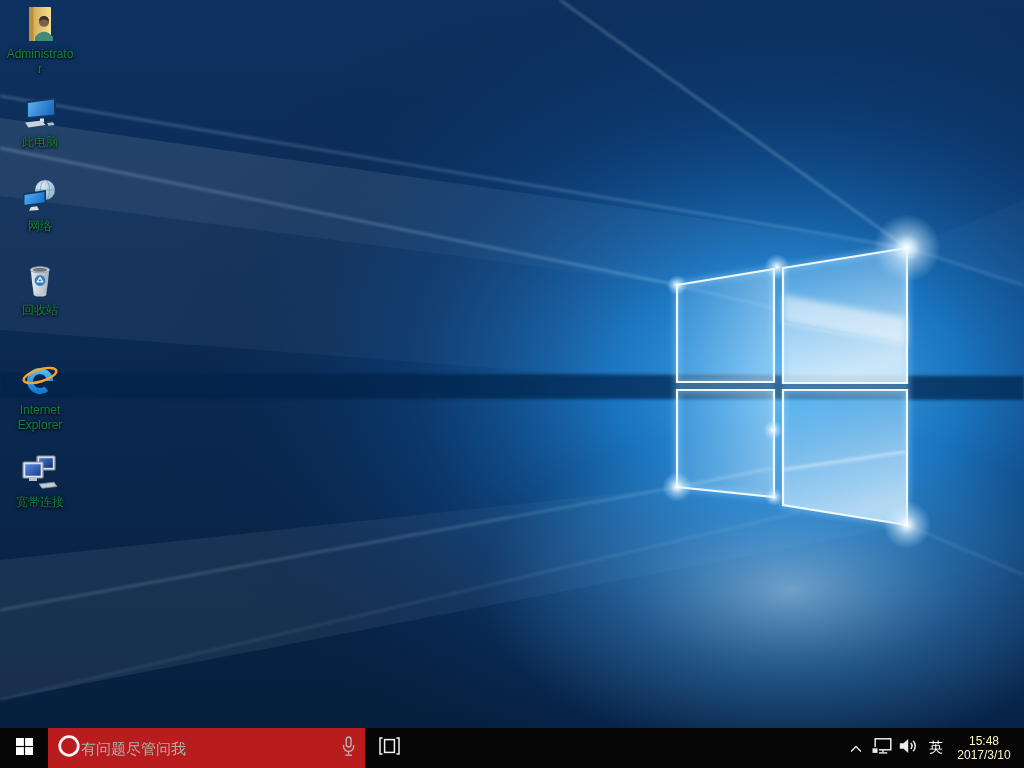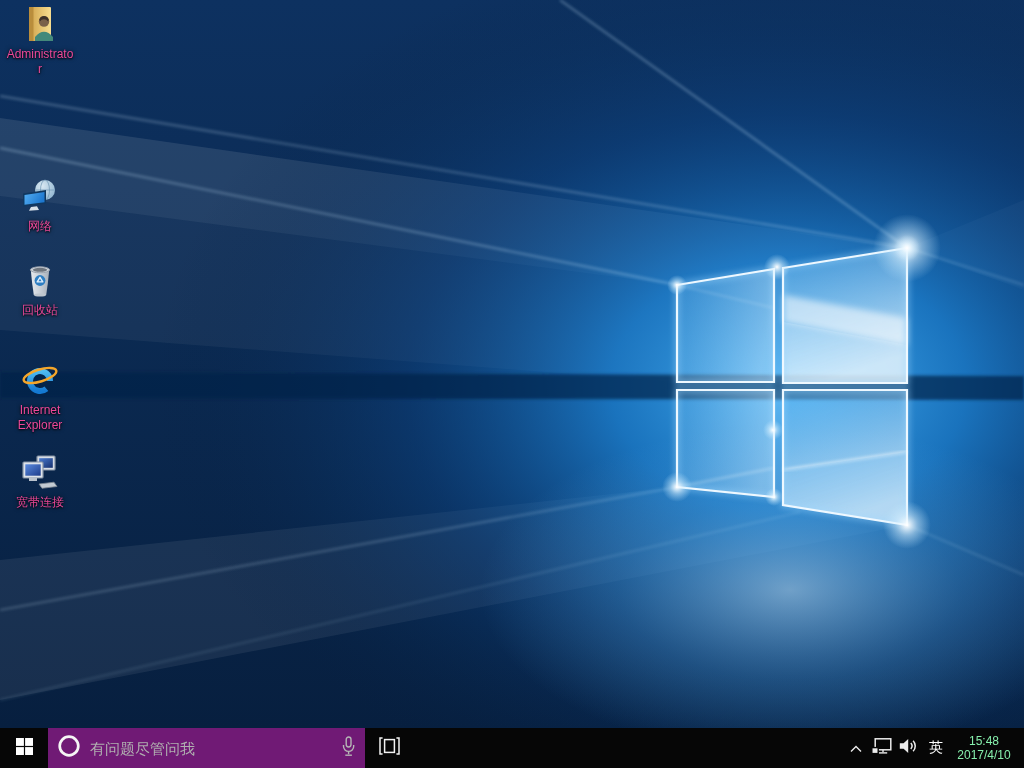--- a/index.html
+++ b/index.html
@@ -8,43 +8,43 @@
   .screen { position:relative; width:1024px; height:768px; }
 
   
   .desktop { position:absolute; left:0; top:0; width:1024px; height:728px; overflow:hidden; }
   .wallpaper { position:absolute; left:0; top:0; width:1024px; height:728px; display:block; }
 
   
   .desktop-icon { position:absolute; left:2px; width:76px; text-align:center; cursor:default; }
   .desktop-icon .glyph { width:44px; height:42px; margin:0 auto; }
   .desktop-icon .glyph svg { display:block; margin:0 auto; }
-  .icon-label { max-width:68px; margin:1px auto 0; color:#ec4899; font-size:12px; line-height:15px;
+  .icon-label { max-width:68px; margin:1px auto 0; color:#15803d; font-size:12px; line-height:15px;
                 overflow-wrap:break-word; word-wrap:break-word;
                 text-shadow:0 1px 2px rgba(0,0,0,.95), 0 0 4px rgba(0,0,0,.8); }
 
   
   .taskbar { position:absolute; left:0; bottom:0; width:1024px; height:40px; background:#060606;
              display:flex; align-items:stretch; z-index:10; }
   .tb-btn { display:flex; align-items:center; justify-content:center; }
   .start-button { width:48px; }
-  .search-box { width:317px; background:#701a75; display:flex; align-items:center;
-                padding:0 9px; gap:9px; }
+  .search-box { width:317px; background:#b91c1c; display:flex; align-items:center;
+                padding:0 9px; }
   .search-box input { flex:1; min-width:0; background:transparent; border:none; outline:none;
                       color:#e6e6e6; font-size:15px; font-family:"Liberation Sans","DejaVu Sans",sans-serif; }
   .search-box input::placeholder { color:#b0b0b0; opacity:1; }
   .taskview-button { width:48px; }
   .tray { margin-left:auto; display:flex; align-items:stretch; }
   .tray-btn { display:flex; align-items:center; justify-content:center; }
   .tray-chevron { width:24px; }
   .tray-network { width:27px; }
   .tray-volume  { width:27px; }
   .tray-lang { width:28px; color:#fff; font-size:14px; }
   .tray-clock { width:74px; padding-right:6px; display:flex; flex-direction:column;
-                align-items:center; justify-content:center; color:#86efac; font-size:12px; line-height:14px; }
+                align-items:center; justify-content:center; color:#fef9c3; font-size:12px; line-height:14px; }
 </style>
 </head>
 <body>
 
 <div class="screen">
 
   <div class="desktop">
 
     <svg class="wallpaper" viewBox="0 0 1024 728" preserveAspectRatio="none">
       <defs>
@@ -157,20 +157,38 @@
           <rect x="11" y="3" width="22" height="34" rx="1" fill="url(#fold)"></rect>
           <rect x="11" y="3" width="4.5" height="34" fill="#b98d3c"></rect>
           <circle cx="26" cy="17.5" r="5.2" fill="#7a6049"></circle>
           <path d="M21.2,16 a4.9,4.9 0 0 1 9.6,0 l-1,1.2 a4,3 0 0 0 -7.6,0 z" fill="#3c3029"></path>
           <path d="M17,33 q9,-10.5 18,0 l0,4 h-18 z" fill="#43897b"></path>
         </svg>
       </div>
       <div class="icon-label">Administrator</div>
     </div>
 
+    <div class="desktop-icon" style="top:92px">
+      <div class="glyph">
+        <svg width="44" height="42" viewBox="0 0 44 42">
+          <defs>
+              <linearGradient id="scr1" x1="0" y1="0" x2="1" y2="0.4">
+            <stop offset="0" stop-color="#5db4f4"></stop>
+                <stop offset="1" stop-color="#1f6fc4"></stop>
+          </linearGradient>
+            </defs>
+          <polygon points="8,9 38,5 38,24 8,27" fill="#14365c"></polygon>
+          <polygon points="10,11 36,7.6 36,22.4 10,25" fill="url(#scr1)"></polygon>
+          <rect x="22" y="26.5" width="4" height="3.5" fill="#dfe6ec"></rect>
+          <polygon points="7,30.5 24,28.5 27.5,33 10.5,35.5" fill="#c9d3dc"></polygon>
+          <polygon points="29,31 35,30.3 36.5,33 30.5,33.8" fill="#b4bec8"></polygon>
+        </svg>
+      </div>
+      <div class="icon-label">此电脑</div>
+    </div>
 
     <div class="desktop-icon" style="top:176px">
       <div class="glyph">
         <svg width="44" height="42" viewBox="0 0 44 42">
           <defs>
             <radialGradient id="glb" cx="0.35" cy="0.3" r="0.8">
               <stop offset="0" stop-color="#d9e9f3"></stop>
                 <stop offset="1" stop-color="#8fb4cf"></stop>
             </radialGradient>
             <linearGradient id="scr2" x1="0" y1="0" x2="1" y2="0.4">
@@ -317,17 +335,17 @@
             <path d="M11.8,5.1 A4.3,4.3 0 0 1 11.8,10.9" fill="none" stroke="#ececec" stroke-width="1.5"></path>
             <path d="M14.1,2.7 A7.6,7.6 0 0 1 14.1,13.3" fill="none" stroke="#ececec" stroke-width="1.5"></path>
           </svg>
         </span>
       </div>
       <div class="tray-btn tray-lang">
         <span>英</span>
       </div>
       <div class="tray-clock">
         <span>15:48</span>
-        <span>2017/4/10</span>
+        <span>2017/3/10</span>
       </div>
     </div>
   </div>
 </div>
 
 </body></html>

